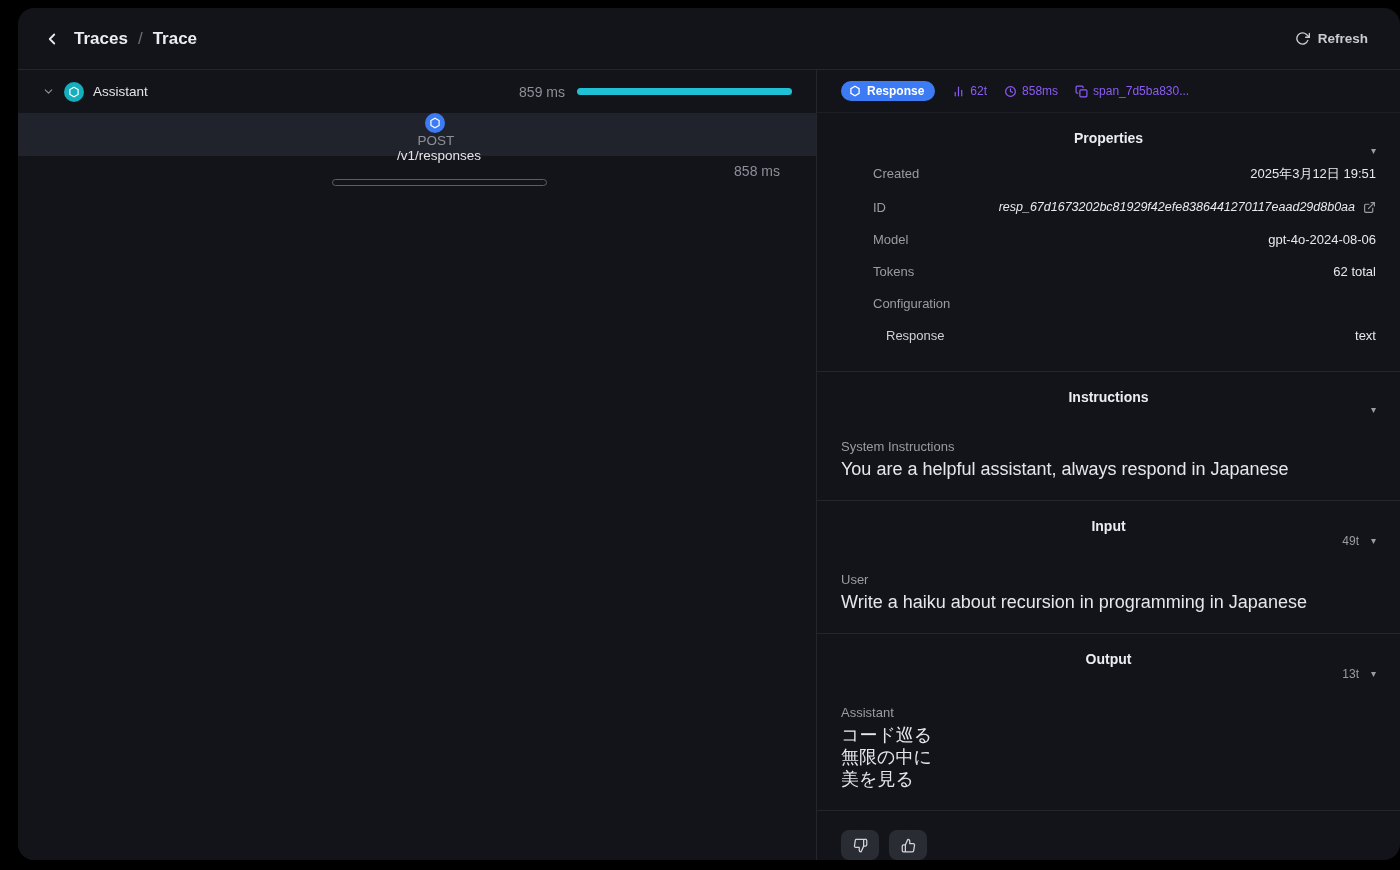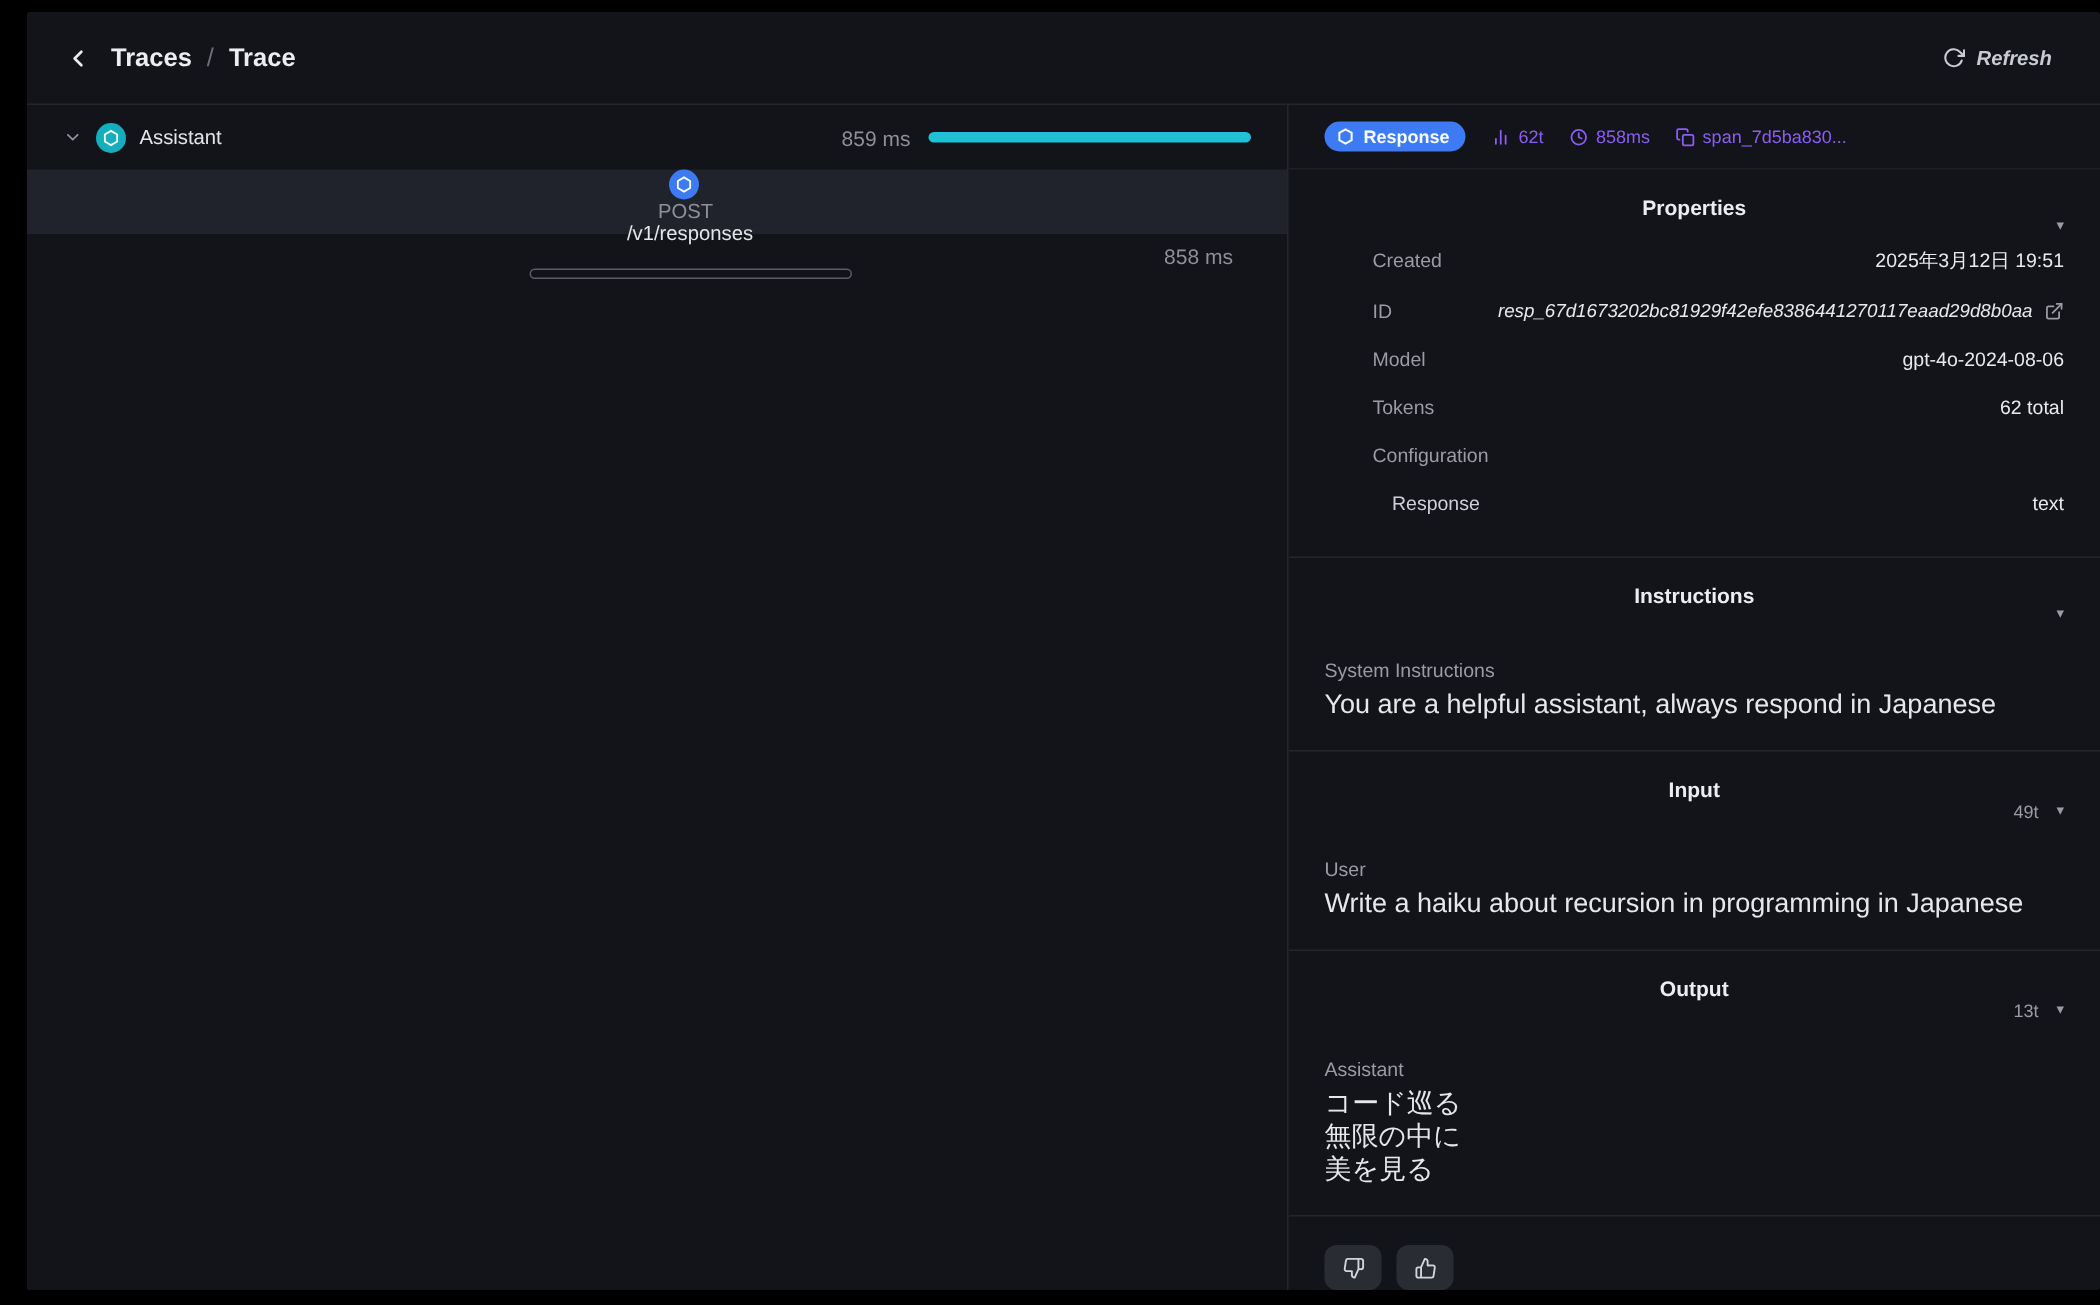--- a/index.html
+++ b/index.html
@@ -2,49 +2,49 @@
 <html><head>
 <meta charset="utf-8">
 <style>
   * { box-sizing: border-box; margin: 0; padding: 0; }
   html, body { width: 1400px; height: 870px; background: #000; overflow: hidden; }
   body { font-family: "Liberation Sans", "DejaVu Sans", sans-serif; -webkit-font-smoothing: antialiased; }
 
   .app {
     position: absolute; left: 18px; top: 8px;
     width: 1382px; height: 852px;
-    background: #131419; border-radius: 2px;
+    background: #131419; border-radius: 16px;
     display: flex; flex-direction: column; overflow: hidden;
   }
 
   
   .topbar {
     height: 62px; flex: none;
     display: flex; align-items: center;
     padding: 0 28px 0 22px;
     border-bottom: 1px solid #24262c;
   }
   .crumbs { display: flex; align-items: center; gap: 10px; }
   .back-btn {
     width: 24px; height: 24px; display: flex; align-items: center; justify-content: center;
     color: #e8e9ee; cursor: pointer; background: none; border: none;
   }
   .crumb { font-size: 17px; font-weight: 700; color: #ececf1; }
   .crumb.sep { color: #6d6f78; font-weight: 400; }
   .refresh-btn {
     margin-left: auto; display: flex; align-items: center; gap: 8px;
     background: none; border: none; color: #c9cbd2; font-size: 13.5px; font-weight: 600;
-    font-family: inherit; cursor: pointer; padding: 6px 4px; border-radius: 6px; font-style: italic;
+    font-family: inherit; cursor: pointer; padding: 6px 4px; border-radius: 6px;
   }
 
   
   .main { flex: 1; display: flex; min-height: 0; }
   .tree { flex: 1; min-width: 0; background: #131419; }
   .detail {
-    width: 542px; flex: none; border-left: 1px solid #24262c;
+    width: 584px; flex: none; border-left: 1px solid #24262c;
     display: flex; flex-direction: column; overflow-y: auto;
   }
 
   
   .trow {
     height: 43px; display: flex; align-items: center;
     padding: 0 24px; cursor: pointer; font-size: 13.5px;
   }
   .trow .chev { width: 14px; margin-right: 8px; color: #8d8f99; display: flex; }
   .trow.child { padding-left: 68px; flex-direction: column; }

